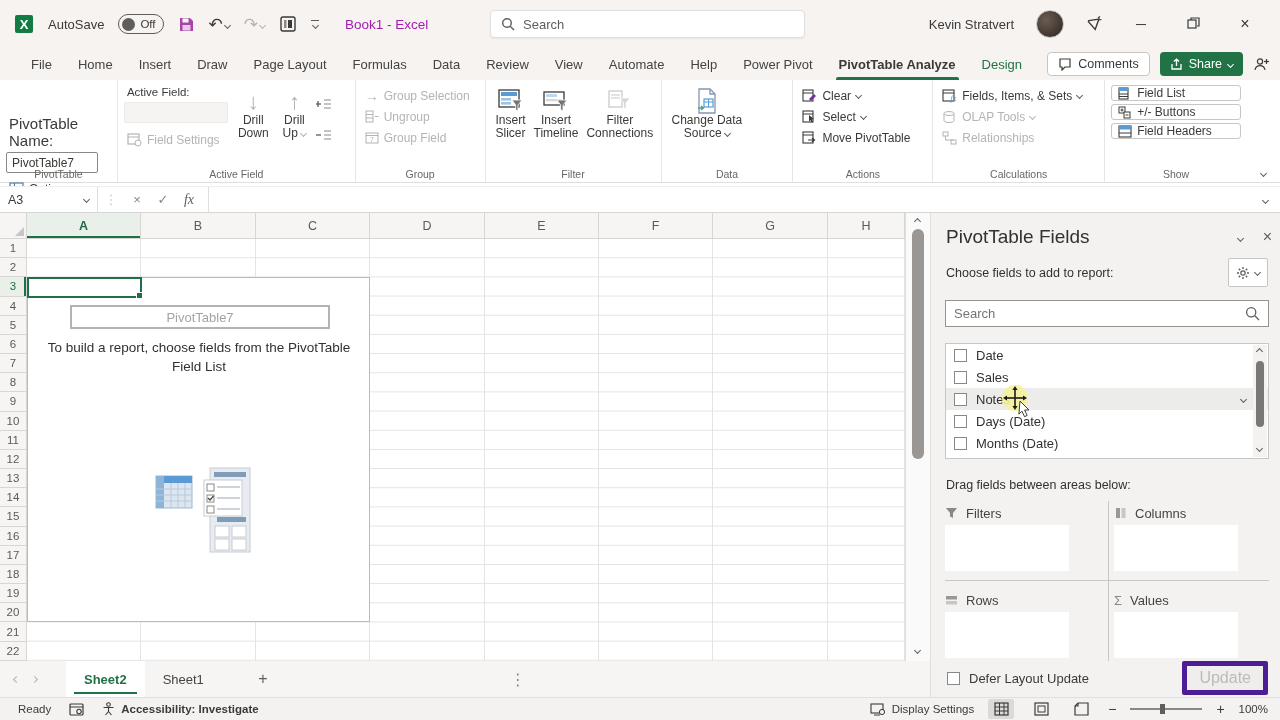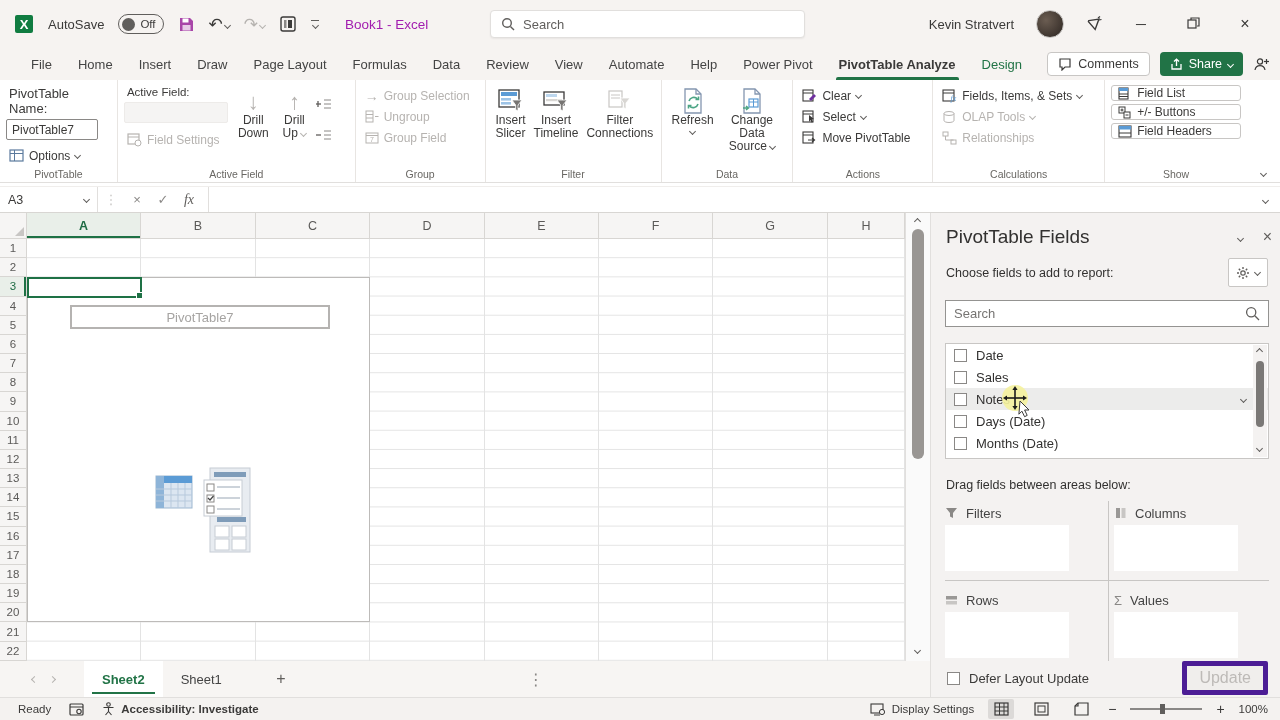--- a/index.html
+++ b/index.html
@@ -79,21 +79,21 @@
 
   
   #pivot-ph { position:absolute; left:27px; top:64px; width:343px; height:345px; background:#fff; border:1px solid #bdbbb9; }
   #a3sel { position:absolute; left:27px; top:64px; width:115px; height:21px; border:2px solid #1e7145; background:#fff; }
   #a3sel::after { content:""; position:absolute; right:-3px; bottom:-3px; width:5px; height:5px; background:#1e7145; border:1px solid #fff; }
   #pt-box { position:absolute; left:42px; top:27px; width:260px; height:24px; border:2px solid #b5b3b1; display:flex; align-items:center; justify-content:center; font-size:13px; color:#a6a4a2; }
   #pt-msg { position:absolute; left:8px; top:60px; width:326px; text-align:center; font-size:13.5px; line-height:19px; color:#323130; }
   #pt-art { position:absolute; left:126px; top:188px; }
 
   
-  #sheetbar { left:0; top:661px; width:930px; height:36px; background:#f7f5f3; display:flex; align-items:center;padding-left:18px; }
+  #sheetbar { left:0; top:661px; width:930px; height:36px; background:#f7f5f3; display:flex; align-items:center; }
   .nav-ch { width:32px; text-align:center; }
   #tabs-area { display:flex; align-items:stretch; height:100%; margin-left:16px; }
   .stab { display:flex; align-items:center; padding:0 18px; font-size:13px; color:#444; position:relative; }
   .stab.active { background:#fff; font-weight:bold; color:#217346; }
   .stab.active::after { content:""; position:absolute; left:8px; right:8px; bottom:3px; height:2.5px; background:#217346; }
   #add-sheet { width:34px; text-align:center; font-size:16px; color:#605e5c; margin-left:24px; }
 
   
   #statusbar { left:0; top:697px; width:1280px; height:23px; background:#f4f2f0; border-top:1px solid #e1dfdd; display:flex; align-items:center; font-size:11.5px; color:#3b3a39; }
   #statusbar .sp { margin-left:18px; display:flex; align-items:center; gap:6px; }
@@ -241,21 +241,21 @@
             <line x1="13.5" y1="3" x2="13.5" y2="8" stroke="#3b3a39" stroke-width="1.2"></line>
             <line x1="11" y1="5.5" x2="16" y2="5.5" stroke="#3b3a39" stroke-width="1.2"></line>
           </svg>
       </span>
     </div>
   </div>
 
   <div id="ribbon" class="abs">
 
     <div class="rgroup" style="width:118px;">
-      <div style="font-size:13px;padding:1px 3px 3px;">PivotTable Name:</div>
+      <div style="font-size:15px;padding:1px 3px 3px;margin-top:29px;">PivotTable Name:</div>
       <input class="namebox-inp" value="PivotTable7" style="">
       <div class="smallrow" style="margin-top:5px;">
         <svg width="15" height="15" viewBox="0 0 15 15">
             <rect x="1" y="2" width="13" height="11" fill="none" stroke="#5b7a9d" stroke-width="1.2"></rect>
             <line x1="1" y1="5.5" x2="14" y2="5.5" stroke="#5b7a9d"></line>
             <line x1="5.5" y1="2" x2="5.5" y2="13" stroke="#5b7a9d"></line>
           </svg>
         <span>Options</span>
           <span class="cv"></span>
       </div>
@@ -369,34 +369,20 @@
               <path d="M13 9h10l-4 5v6l-2.4-1.5V14z" fill="#d8d6d3" stroke="#fff" stroke-width=".8"></path>
             </svg>
         </div>
         <span>Filter</span>
         <span>Connections</span>
       </div>
       <div class="glabel">Filter</div>
     </div>
 
     <div class="rgroup" style="width:132px;display:flex;">
-      <div class="bigbtn">
-        <div class="bi">
-          <svg width="24" height="26" viewBox="0 0 24 26">
-              <path d="M4 1h11l5 5v19H4z" fill="#fff" stroke="#8496b0" stroke-width="1.3"></path>
-              <path d="M15 1v5h5" fill="none" stroke="#8496b0" stroke-width="1.3"></path>
-              <path d="M8 13a5 5 0 0 1 8.5-2" fill="none" stroke="#4ca585" stroke-width="1.6"></path>
-              <path d="M17.5 8.5v3h-3" fill="none" stroke="#4ca585" stroke-width="1.6"></path>
-              <path d="M17 16a5 5 0 0 1-8.5 2" fill="none" stroke="#4ca585" stroke-width="1.6"></path>
-              <path d="M7.5 20.5v-3h3" fill="none" stroke="#4ca585" stroke-width="1.6"></path>
-            </svg>
-        </div>
-        <span>Refresh</span>
-        <span class="cv" style="margin-top:2px;"></span>
-      </div>
       <div class="bigbtn">
         <div class="bi">
           <svg width="24" height="26" viewBox="0 0 24 26">
               <path d="M4 1h11l5 5v19H4z" fill="#fff" stroke="#8496b0" stroke-width="1.3"></path>
               <path d="M15 1v5h5" fill="none" stroke="#8496b0" stroke-width="1.3"></path>
               <rect x="9" y="11" width="9" height="8" fill="none" stroke="#5b9bd5" stroke-width="1.2"></rect>
               <line x1="9" y1="14" x2="18" y2="14" stroke="#5b9bd5"></line>
               <line x1="13.5" y1="11" x2="13.5" y2="19" stroke="#5b9bd5"></line>
               <path d="M3 20h5M6 18l2.5 2L6 22" fill="none" stroke="#4ca585" stroke-width="1.4"></path>
             </svg>
@@ -557,20 +543,21 @@
         <div class="vline" style="left: 342px;"></div>
         <div class="vline" style="left: 457px;"></div>
         <div class="vline" style="left: 571px;"></div>
         <div class="vline" style="left: 685px;"></div>
         <div class="vline" style="left: 800px;"></div>
         <div class="vline" style="left: 877px;"></div>
       </div>
 
     <div id="pivot-ph">
       <div id="pt-box">PivotTable7</div>
+      <div id="pt-msg">To build a report, choose fields from the PivotTable Field List</div>
       <div id="pt-art">
         <svg width="100" height="88" viewBox="0 0 100 88">
           <rect x="2" y="10" width="36" height="32" fill="#dce6f1" stroke="#9db7d0"></rect>
           <rect x="2" y="10" width="36" height="7" fill="#5b9bd5"></rect>
           <rect x="2" y="10" width="8" height="32" fill="#8eb4d8"></rect>
           <g stroke="#b7c9dc">
               <line x1="2" y1="23" x2="38" y2="23"></line>
               <line x1="2" y1="29" x2="38" y2="29"></line>
               <line x1="2" y1="35" x2="38" y2="35"></line>
               <line x1="17" y1="17" x2="17" y2="42"></line>

